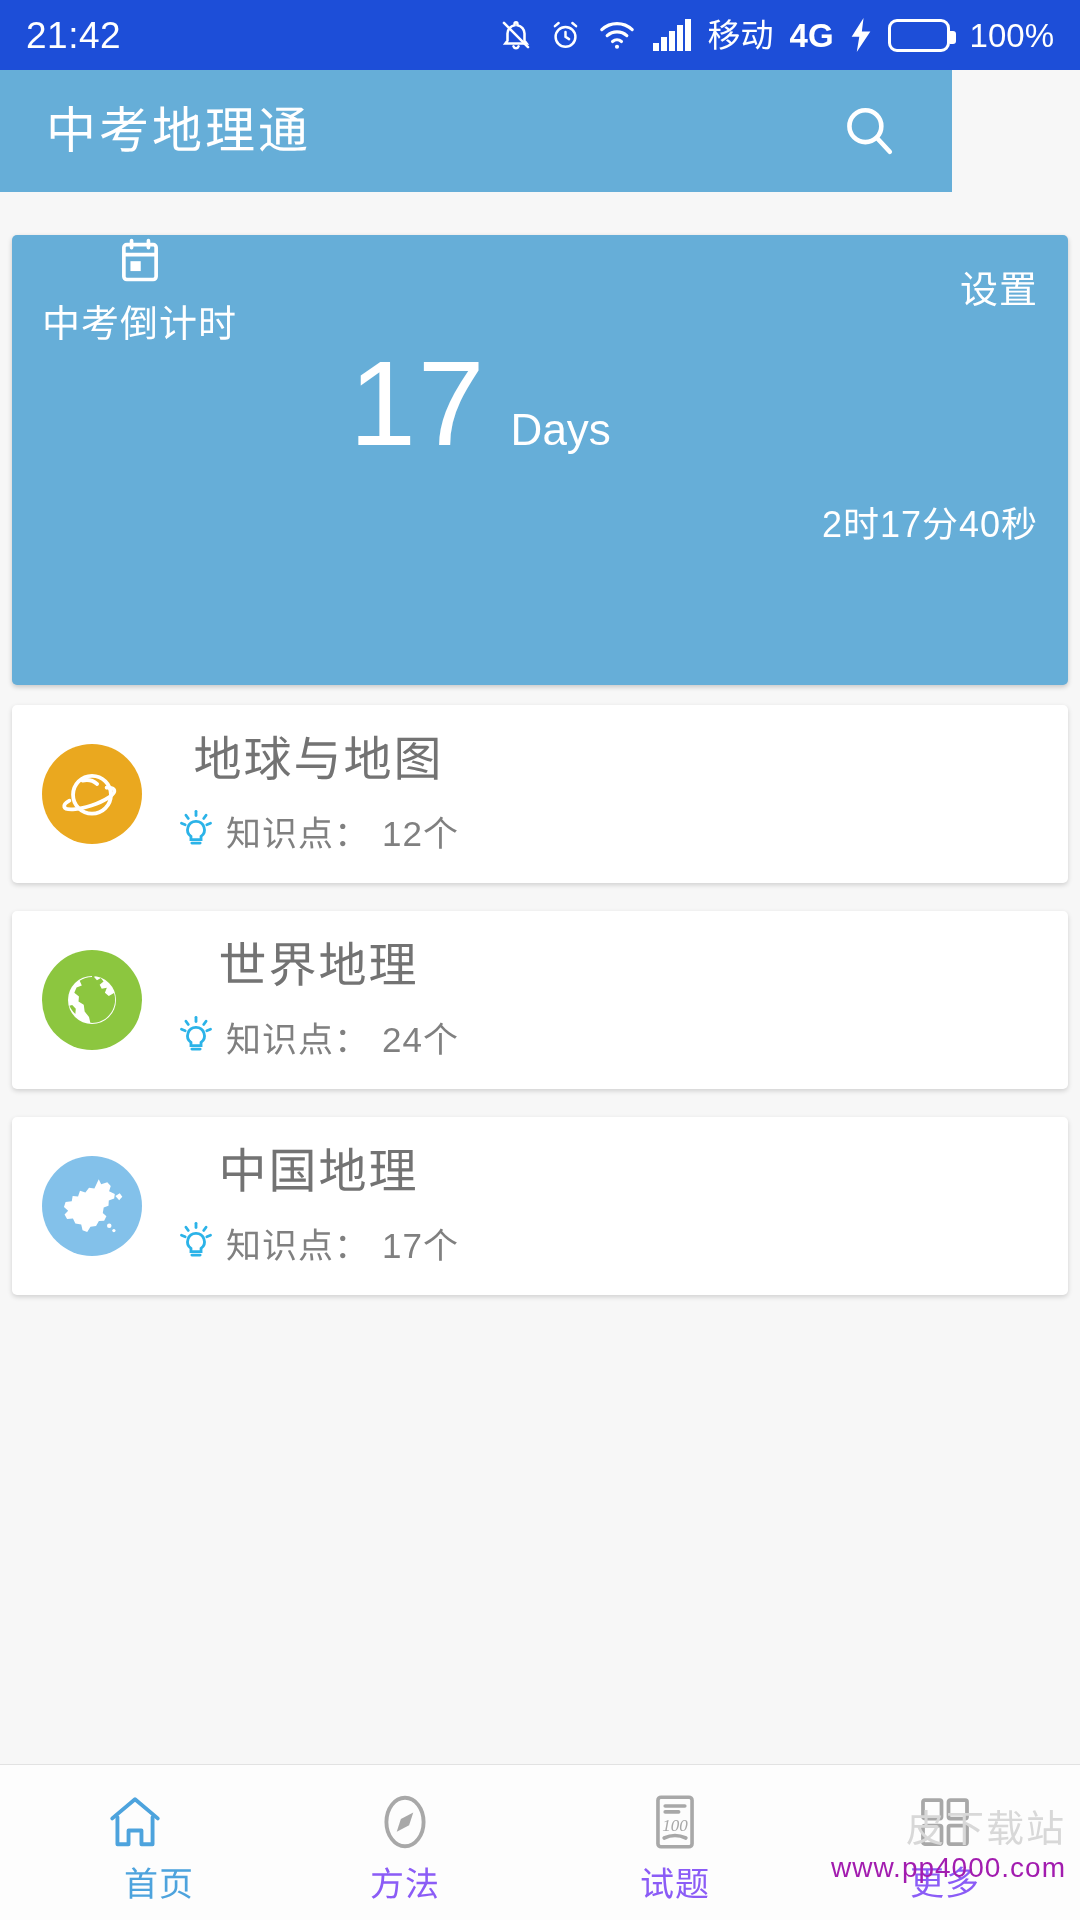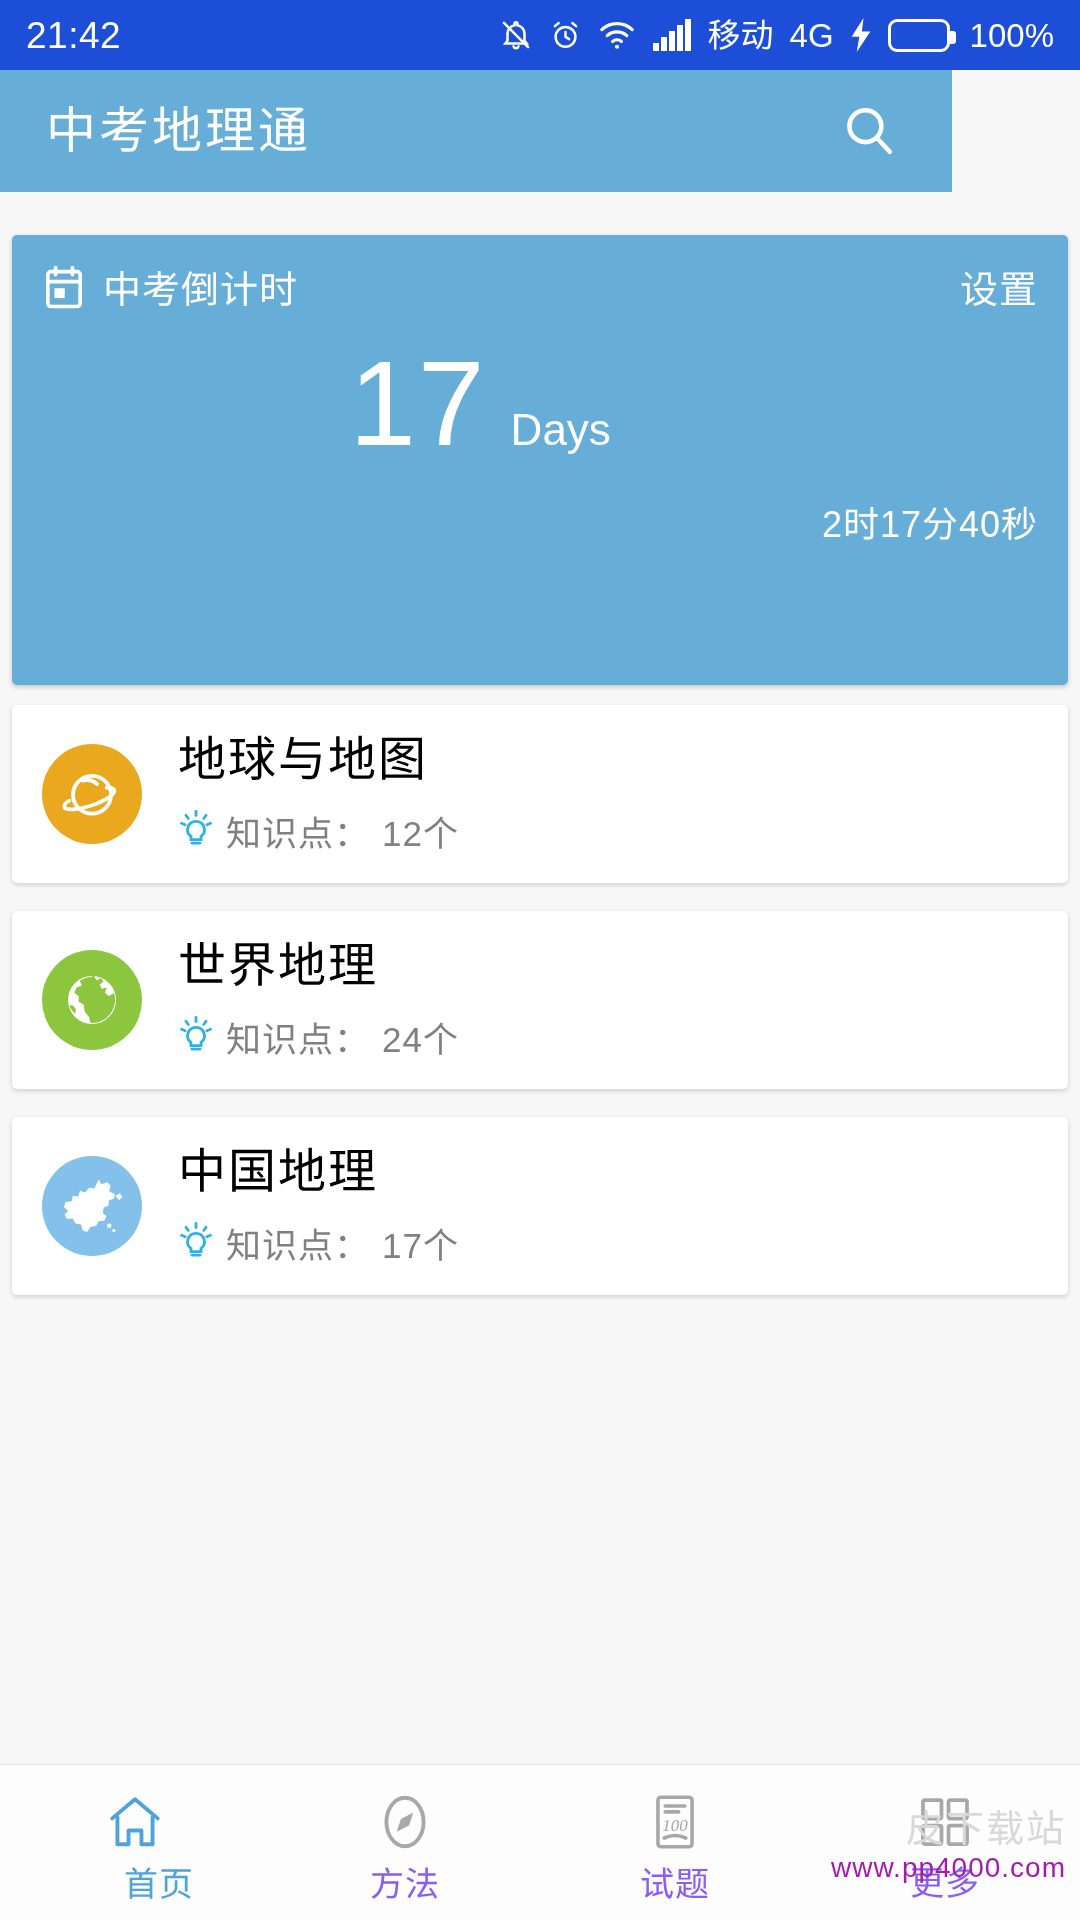--- a/index.html
+++ b/index.html
@@ -15,21 +15,21 @@
   
   .statusbar{
     position:absolute; left:0; top:0; width:1080px; height:70px;
     background:#1d4ed8; color:#ffffff;
     display:flex; align-items:center; padding:0 26px;
   }
   .status-time{ font-size:37px; letter-spacing:.5px; line-height:1; }
   .status-right{ margin-left:auto; display:flex; align-items:center; gap:16px; }
   .status-right svg{ display:block; }
   .carrier{ font-size:33px; line-height:1; }
-  .net{ font-size:33px; line-height:1; }
+  .net{ font-size:33px; line-height:1;font-weight:bold; }
   .batt-pct{ font-size:33px; line-height:1; margin-left:4px; }
   .batt{
     position:relative; width:62px; height:33px; border:3px solid #fff;
     border-radius:9px; padding:3px;
   }
   .batt::after{
     content:""; position:absolute; right:-9px; top:9px; width:6px; height:13px;
     background:#fff; border-radius:0 3px 3px 0;
   }
   .batt-fill{ width:100%; height:100%; background:#3fd20b; border-radius:4px; }
@@ -47,21 +47,21 @@
   .content{ position:absolute; left:0; top:192px; width:1080px; bottom:156px; background:#f7f7f7; }
 
   
   .countdown{
     position:absolute; left:12px; top:43px; width:1056px; height:450px;
     background:#66aed8; border-radius:5px;
     box-shadow:0 2px 5px rgba(0,0,0,.20);
     color:#fff; padding:24px 30px 20px 30px;
   }
   .cd-head{ display:flex; align-items:center; height:62px; }
-  .cd-head-left{ display:flex; align-items:center; gap:17px; }
+  .cd-head-left{ display:flex; align-items:center; gap:17px;flex-direction:column; }
   .cd-head-title{ font-size:38px; line-height:1; letter-spacing:1px; }
   .cd-settings{ margin-left:auto; font-size:38px; line-height:1; letter-spacing:1px; }
   .cd-sub{ font-size:36px; letter-spacing:1px; margin-top:22px; }
   .cd-main{
     display:flex; align-items:baseline; justify-content:center;
     margin-top:22px; padding-right:120px;
   }
   .cd-days{ font-size:120px; font-weight:300; line-height:1; letter-spacing:2px; }
   .cd-unit{ font-size:44px; margin-left:24px; line-height:1; }
   .cd-time{ text-align:right; font-size:36px; margin-top:32px; letter-spacing:1px; }
@@ -74,21 +74,21 @@
     display:flex; align-items:center; padding:0 30px;
   }
   .card-1{ top:513px; }
   .card-2{ top:719px; }
   .card-3{ top:925px; }
   .card-icon{
     width:100px; height:100px; border-radius:50%;
     display:flex; align-items:center; justify-content:center; flex:0 0 100px;
   }
   .card-body{ margin-left:36px; display:flex; flex-direction:column; justify-content:center; }
-  .card-title{ font-size:48px; color:#000000; line-height:1.15; letter-spacing:2px; }
+  .card-title{ font-size:48px; color:#737373; line-height:1.15; letter-spacing:2px;text-align:center; }
   .card-meta{ display:flex; align-items:center; margin-top:18px; gap:12px; }
   .card-meta-text{ font-size:35px; color:#808080; letter-spacing:1px; }
 
   
   .bottomnav{
     position:absolute; left:0; bottom:0; width:1080px; height:156px;
     background:#fdfdfd; border-top:1px solid #e2e2e2;
     display:flex; align-items:stretch;
   }
   .nav-item{

